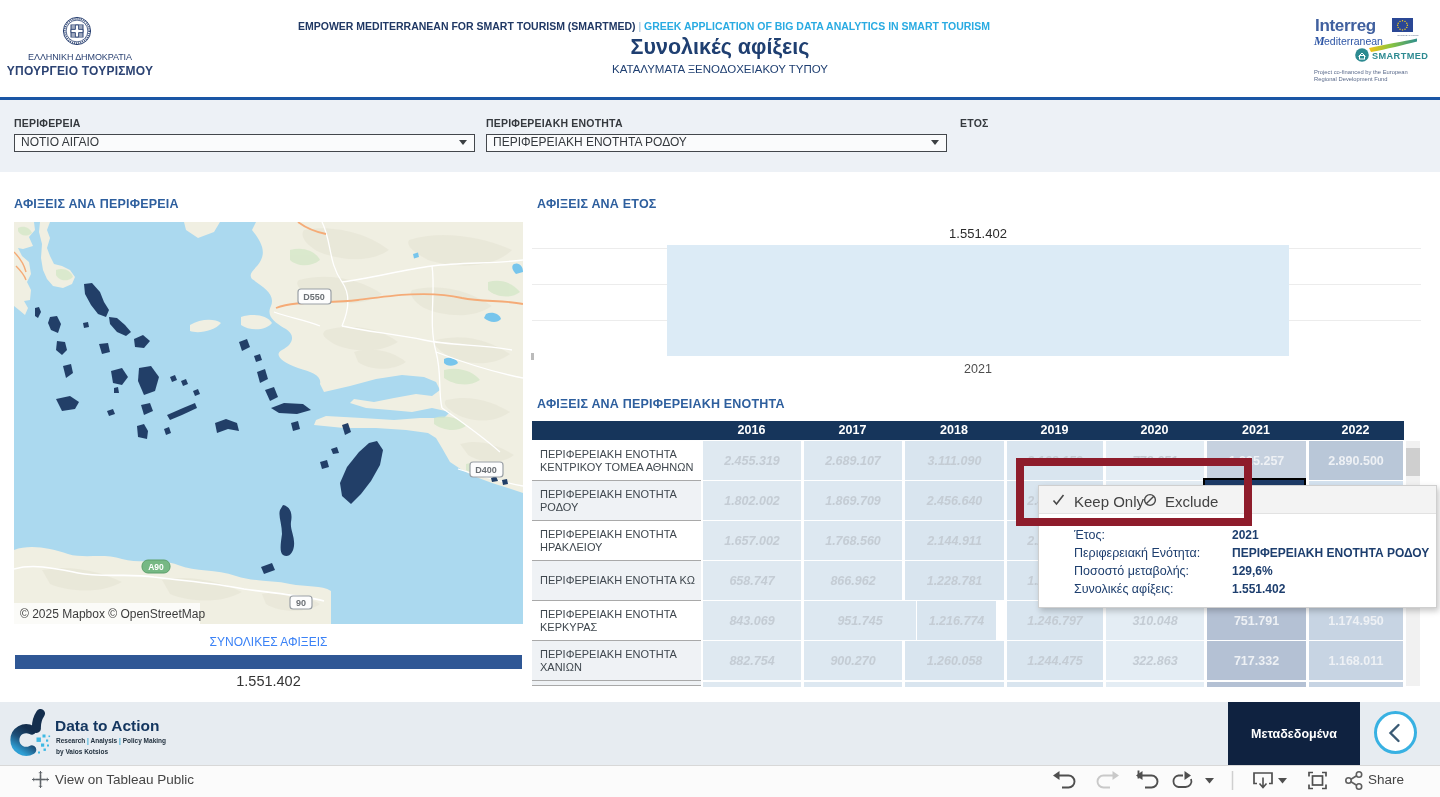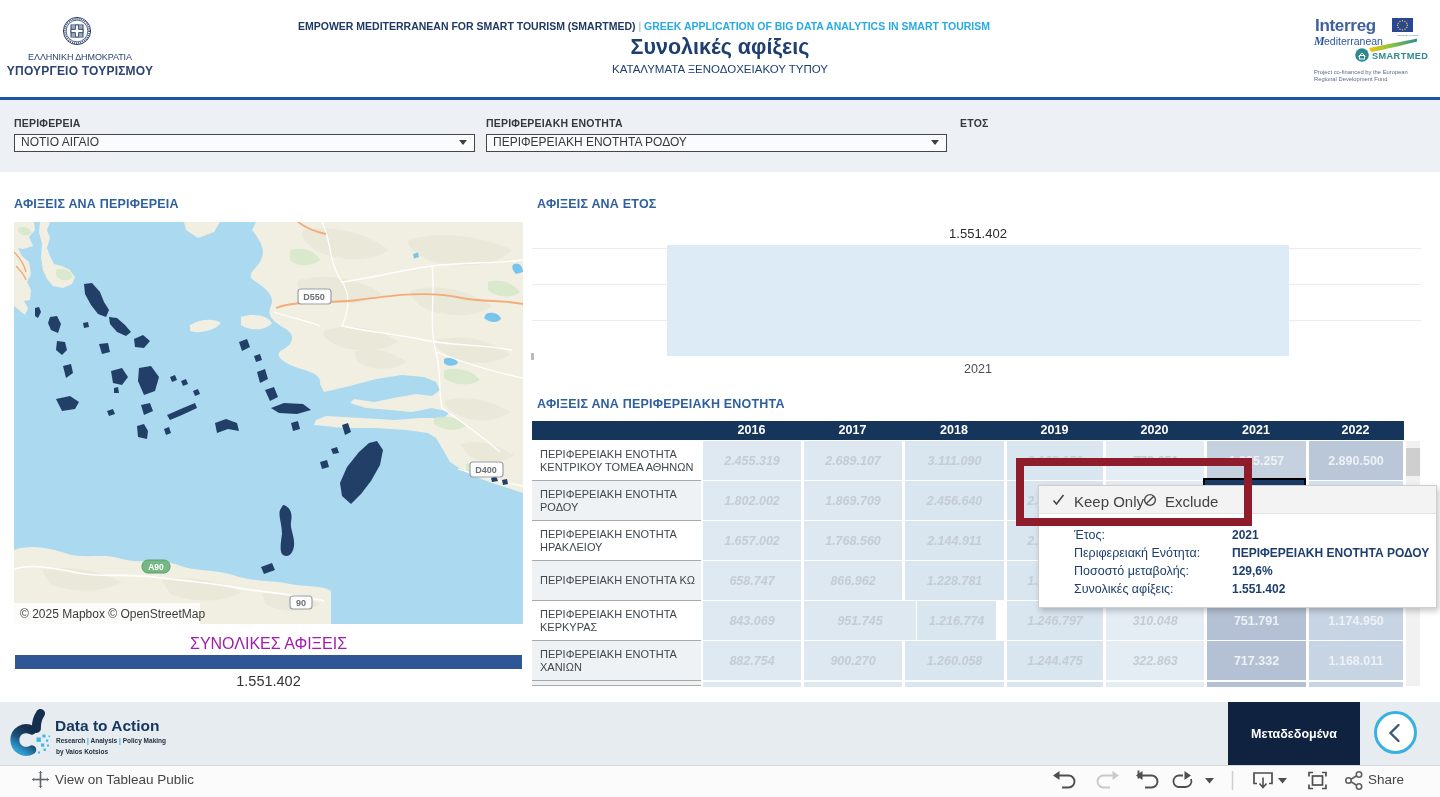--- a/index.html
+++ b/index.html
@@ -16,21 +16,21 @@
 #ttl2 { left:0; top:35px; width:1440px; text-align:center; font-size:21.5px; font-weight:bold; color:#1f3f71;}
 #ttl3 { left:0; top:63px; width:1440px; text-align:center; font-size:11.5px; color:#1f3f71;}
 
 #filters { left:0; top:100px; width:1440px; height:72px; background:#edf1f6; }
 .flabel { position:absolute; top:17px; font-size:10.5px; font-weight:bold; color:#35393e; letter-spacing:0.2px; }
 .fbox { position:absolute; top:34px; height:18px; background:#fafbfc; border:1.5px solid #43474c; font-size:12px; color:#35393e; line-height:15.5px; padding-left:6px; }
 .fbox .arr { position:absolute; right:7px; top:5px; width:0; height:0; border-left:4.5px solid transparent; border-right:4.5px solid transparent; border-top:5.5px solid #3c4043; }
 
 .sectitle { font-size:12.5px; font-weight:bold; color:#2e5f9e; letter-spacing:0.2px; }
 
-#totlbl { left:14px; top:635px; width:509px; text-align:center; font-size:16px; color:#a21caf; }
+#totlbl { left:14px; top:635px; width:509px; text-align:center; font-size:12px; color:#3b82f6; }
 #totbar { left:15px; top:655px; width:507px; height:14px; background:#2f5795; }
 #totval { left:14px; top:673px; width:509px; text-align:center; font-size:14.5px; color:#343434; }
 
 .gline { position:absolute; left:532px; width:889px; height:1px; background:#ececec; }
 #bar { left:667px; top:245px; width:622px; height:111px; background:#dcebf6; }
 #barval { left:667px; top:226px; width:622px; text-align:center; font-size:13px; color:#2b2b2b; }
 #barx { left:667px; top:362px; width:622px; text-align:center; font-size:12.5px; color:#4e4e4e; }
 #tick { left:531px; top:353px; width:3px; height:7px; background:#bbb; }
 
 #thead { left:532px; top:421px; width:872px; height:19px; background:#16355b; }

